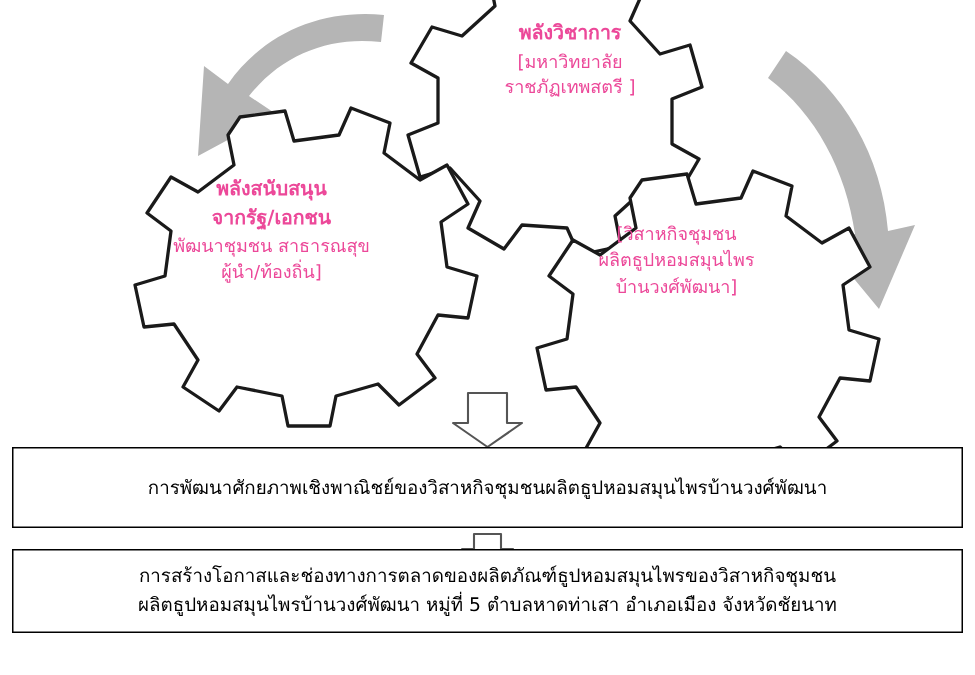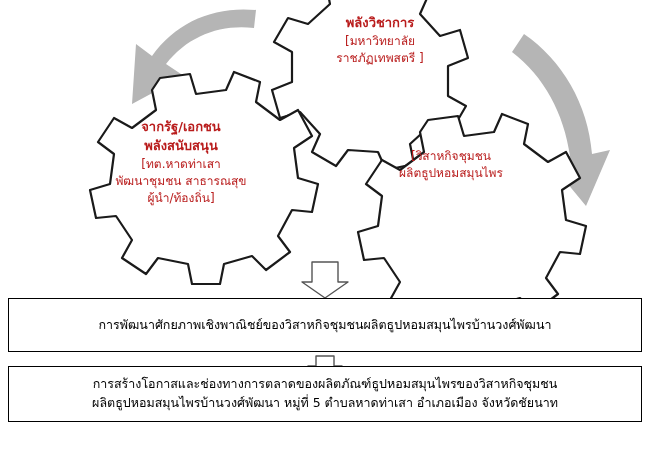--- a/index.html
+++ b/index.html
@@ -18,21 +18,21 @@
   #stage {
     position: relative;
     width: 650px;
     height: 450px;
   }
   .gear-label {
     position: absolute;
     text-align: center;
     line-height: 1.45;
     font-size: 12.5px;
-    color: #b91c1c;
+    color: #ec4899;
   }
   .gear-label .title {
     font-weight: bold;
     display: block;
     font-size: 13px;
     white-space: nowrap;
   }
   .gear-label .title.two-line {
     white-space: normal;
   }
@@ -165,30 +165,30 @@
     </g>
   </svg>
 
   <div class="gear-label" id="label-academic">
     <span class="title">พลังวิชาการ</span>
     <span class="sub">[มหาวิทยาลัย</span>
     <span class="sub">ราชภัฏเทพสตรี ]</span>
   </div>
 
   <div class="gear-label" id="label-support">
+    <span class="title two-line">พลังสนับสนุน</span>
     <span class="title two-line">จากรัฐ/เอกชน</span>
-    <span class="title two-line">พลังสนับสนุน</span>
-    <span class="sub">[ทต.หาดท่าเสา</span>
     <span class="sub">พัฒนาชุมชน สาธารณสุข</span>
     <span class="sub">ผู้นำ/ท้องถิ่น]</span>
   </div>
 
   <div class="gear-label" id="label-coop">
     <span class="sub">[วิสาหกิจชุมชน</span>
     <span class="sub">ผลิตธูปหอมสมุนไพร</span>
+    <span class="sub">บ้านวงศ์พัฒนา]</span>
   </div>
 
   <div class="box" id="box-one">
     <div class="box-inner">
       <span>การพัฒนาศักยภาพเชิงพาณิชย์ของวิสาหกิจชุมชนผลิตธูปหอมสมุนไพรบ้านวงศ์พัฒนา</span>
     </div>
   </div>
 
   <div class="box" id="box-two">
     <div class="box-inner">

